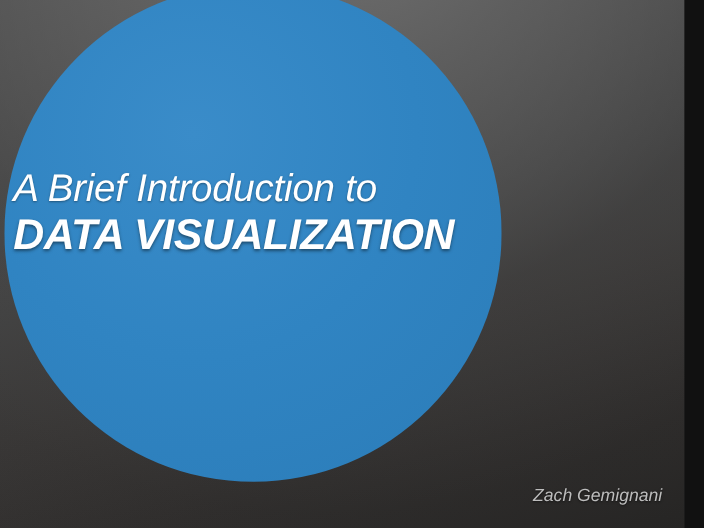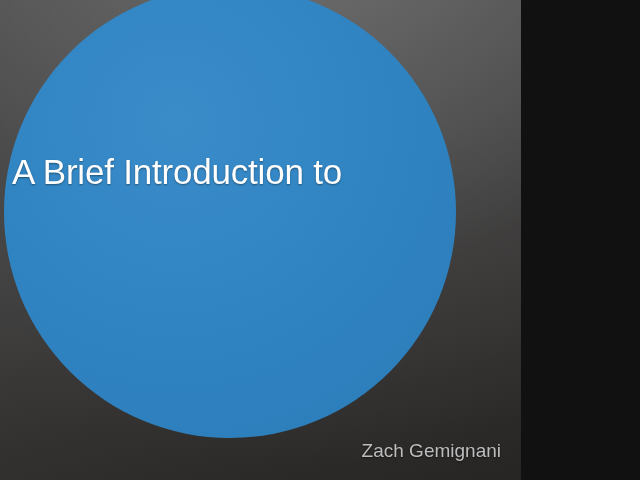--- a/index.html
+++ b/index.html
@@ -7,39 +7,40 @@
     margin: 0;
     padding: 0;
     background: #111;
   }
   body {
     font-family: "Liberation Sans", "DejaVu Sans", sans-serif;
   }
 
   #slide {
     position: relative;
-    width: 521px;
+    width: 622px;
     height: 480px;
     overflow: hidden;
     background-color: #3a3a3a;
     
     background-image:
       radial-gradient(circle 820px at 300px -140px,
         rgba(120,120,120,0.95) 0%,
         rgba(100,100,100,0.75) 26%,
         rgba(70,70,70,0.35) 52%,
         rgba(40,40,40,0.05) 74%,
         rgba(20,20,20,0.0) 100%),
       linear-gradient(165deg,
         #565656 0%,
         #4e4e4e 22%,
         #434343 44%,
         #3a3837 62%,
         #302e2d 80%,
         #262524 100%);
+    font-style: italic;
   }
 
   
   #blue-circle {
     position: absolute;
     left: 4px;
     top: -14px;
     width: 452px;
     height: 452px;
     border-radius: 50%;
@@ -77,36 +78,37 @@
   }
 
   
   #attribution {
     position: absolute;
     right: 20px;
     bottom: 16px;
     text-align: right;
   }
   .attribution-line {
-    font-size: 19px;
+    font-size: 16px;
     font-weight: 300;
     line-height: 27px;
     color: #bdbdbd;
     white-space: nowrap;
     text-shadow: 0 1px 2px rgba(0,0,0,0.55);
   }
 </style>
 </head>
 <body>
 
 <div id="slide">
 
   <div id="blue-circle"></div>
 
   <div id="title-block">
     <div id="title-line-1">A Brief Introduction to</div>
+    <div id="title-line-2">DATA VISUALIZATION</div>
   </div>
 
   <div id="attribution">
     <div class="attribution-line">Zach Gemignani</div>
   </div>
 
 </div>
 
 </body></html>

